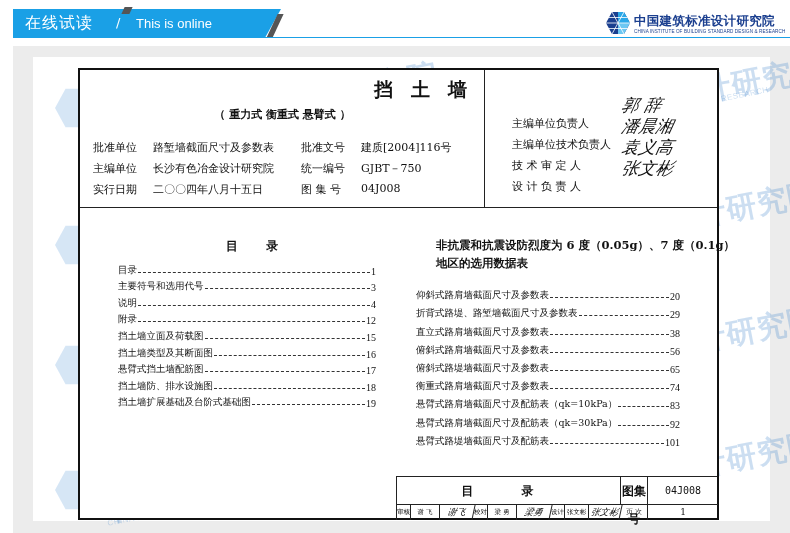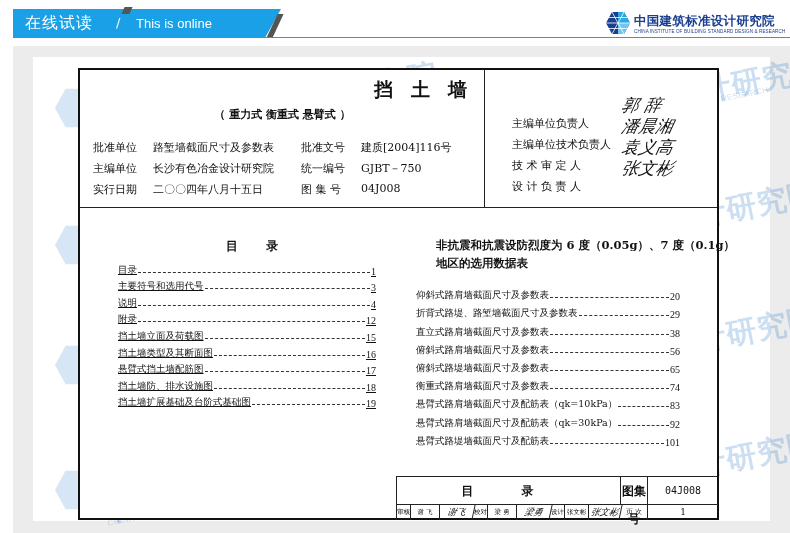--- a/index.html
+++ b/index.html
@@ -61,21 +61,21 @@
   .doc-subtitle { position: absolute; left: 0; width: 405px; top: 37px; text-align: center; font-size: 11px; font-weight: bold; font-family: "DejaVu Sans", sans-serif; }
 
   .meta-row { position: absolute; left: 13px; font-size: 11px; white-space: nowrap; font-family: "DejaVu Serif", serif; }
   .meta-row span { position: absolute; top: 0; }
 
   .sig-row { position: absolute; left: 27px; font-size: 11px; white-space: nowrap; }
   .sig-label { position: absolute; left: 0; top: 0; margin-top: 16px; }
   .signature { position: absolute; left: 110px; top: -6px; font-family: "DejaVu Serif", serif; font-style: italic; font-size: 17px; transform: skewX(-12deg); }
 
   
-  .toc-left { position: absolute; left: 38px; top: 162px; width: 258px; text-decoration: underline; }
+  .toc-left { position: absolute; left: 38px; top: 162px; width: 258px; }
   .toc-heading { position: absolute; left: 146px; top: 168px; font-size: 12px; font-weight: bold; letter-spacing: 12px; font-family: "DejaVu Sans", sans-serif; }
   .toc-item { position: relative; height: 16.6px; font-size: 9.5px; display: flex; align-items: flex-end; white-space: nowrap; }
   .toc-item .t { flex: none; }
   .toc-item .dots { flex: 1; border-bottom: 1px dashed #333; margin: 0 1px 4px 1px; }
   .toc-item .p { flex: none; font-family: "Liberation Serif", serif; font-size: 10px; }
 
   .toc-right-heading { position: absolute; left: 336px; top: 166px; width: 300px; font-size: 11.5px; font-weight: bold; line-height: 18px; margin-left: 20px; }
   .toc-right { position: absolute; left: 336px; top: 214px; width: 264px; }
   .toc-right .toc-item { height: 18.2px; font-size: 9.5px; }
 

